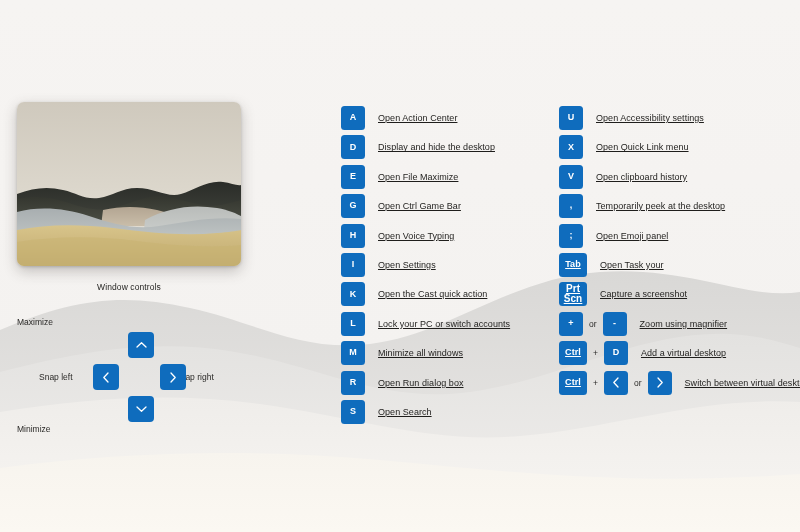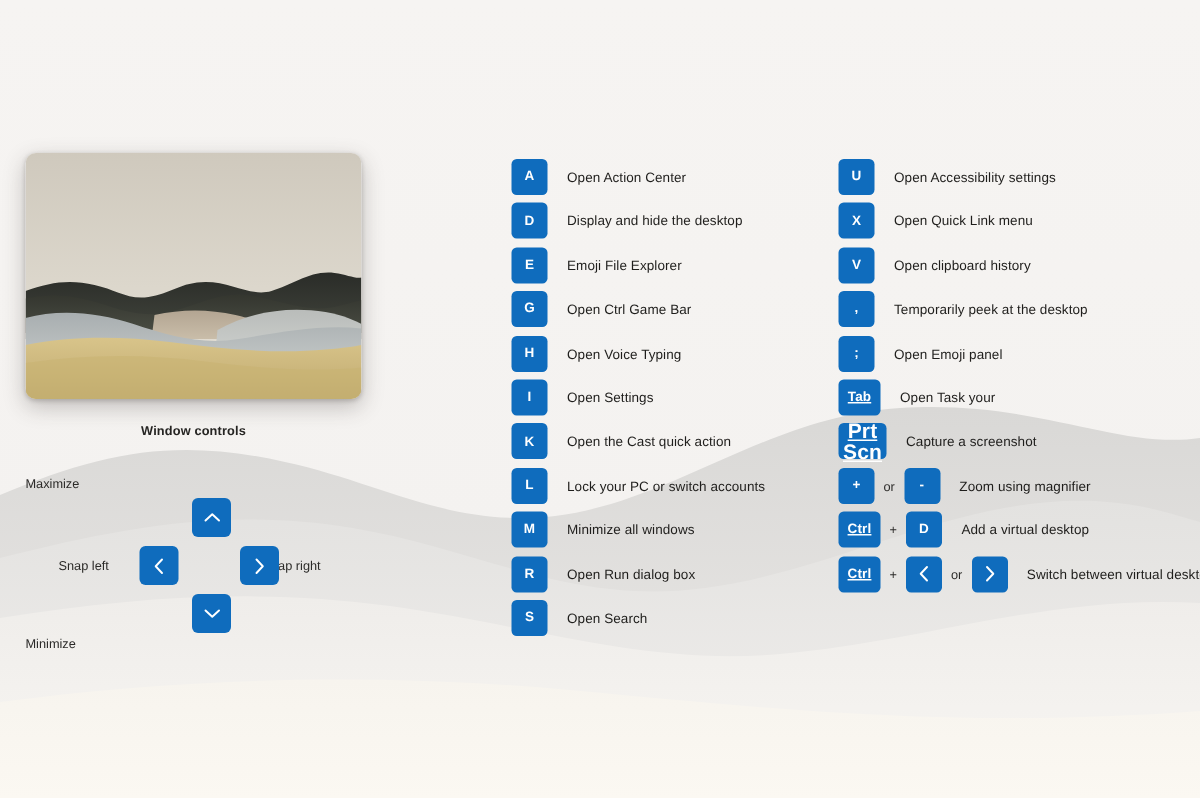--- a/index.html
+++ b/index.html
@@ -54,21 +54,21 @@
     width: 224px;
     height: 160px;
     z-index: 3;
   }
   .wc-title {
     position: absolute;
     left: 0; top: 0;
     width: 224px;
     text-align: center;
     font-size: 8.5px;
-    font-weight: bold;
+    font-weight: normal;
     color: #262523;
     letter-spacing: 0.1px;
   }
   .wc-caption {
     position: absolute;
     font-size: 8.5px;
     color: #2b2a28;
     white-space: nowrap;
   }
   #wc-lbl-maximize { left: 0; top: 35px; width: 224px; }
@@ -119,36 +119,37 @@
     align-items: center;
     justify-content: center;
     font-size: 9px;
     font-weight: bold;
     line-height: 1.05;
     text-align: center;
     padding: 0 3px;
     box-sizing: border-box;
     letter-spacing: 0.1px;
   }
-  .key.two-line { font-size: 14px; white-space: pre-line; }
+  .key.two-line { font-size: 10px; white-space: pre-line; }
   .key.wide { min-width: 28px; text-decoration: underline; }
   .key svg { display: block; }
 
   .joiner {
     flex: 0 0 auto;
     font-size: 8.5px;
     color: #2b2a28;
     padding: 0 6px;
   }
   .desc {
     flex: 0 0 auto;
     font-size: 9px;
     color: #1f1e1c;
     margin-left: 13px;
     letter-spacing: 0.05px;
+    text-decoration: underline;
   }
 </style>
 </head>
 <body>
 
 <div id="stage">
 
   <svg id="backdrop" viewBox="0 0 800 532" preserveAspectRatio="none">
     <defs>
       <linearGradient id="skyg" x1="0" y1="0" x2="0" y2="1">
@@ -286,21 +287,21 @@
       <div class="shortcut-row">
         <span class="key">A</span>
         <span class="desc">Open Action Center</span>
       </div>
       <div class="shortcut-row">
         <span class="key">D</span>
         <span class="desc">Display and hide the desktop</span>
       </div>
       <div class="shortcut-row">
         <span class="key">E</span>
-        <span class="desc">Emoji File Explorer</span>
+        <span class="desc">Open File Maximize</span>
       </div>
       <div class="shortcut-row">
         <span class="key">G</span>
         <span class="desc">Open Ctrl Game Bar</span>
       </div>
       <div class="shortcut-row">
         <span class="key">H</span>
         <span class="desc">Open Voice Typing</span>
       </div>
       <div class="shortcut-row">

